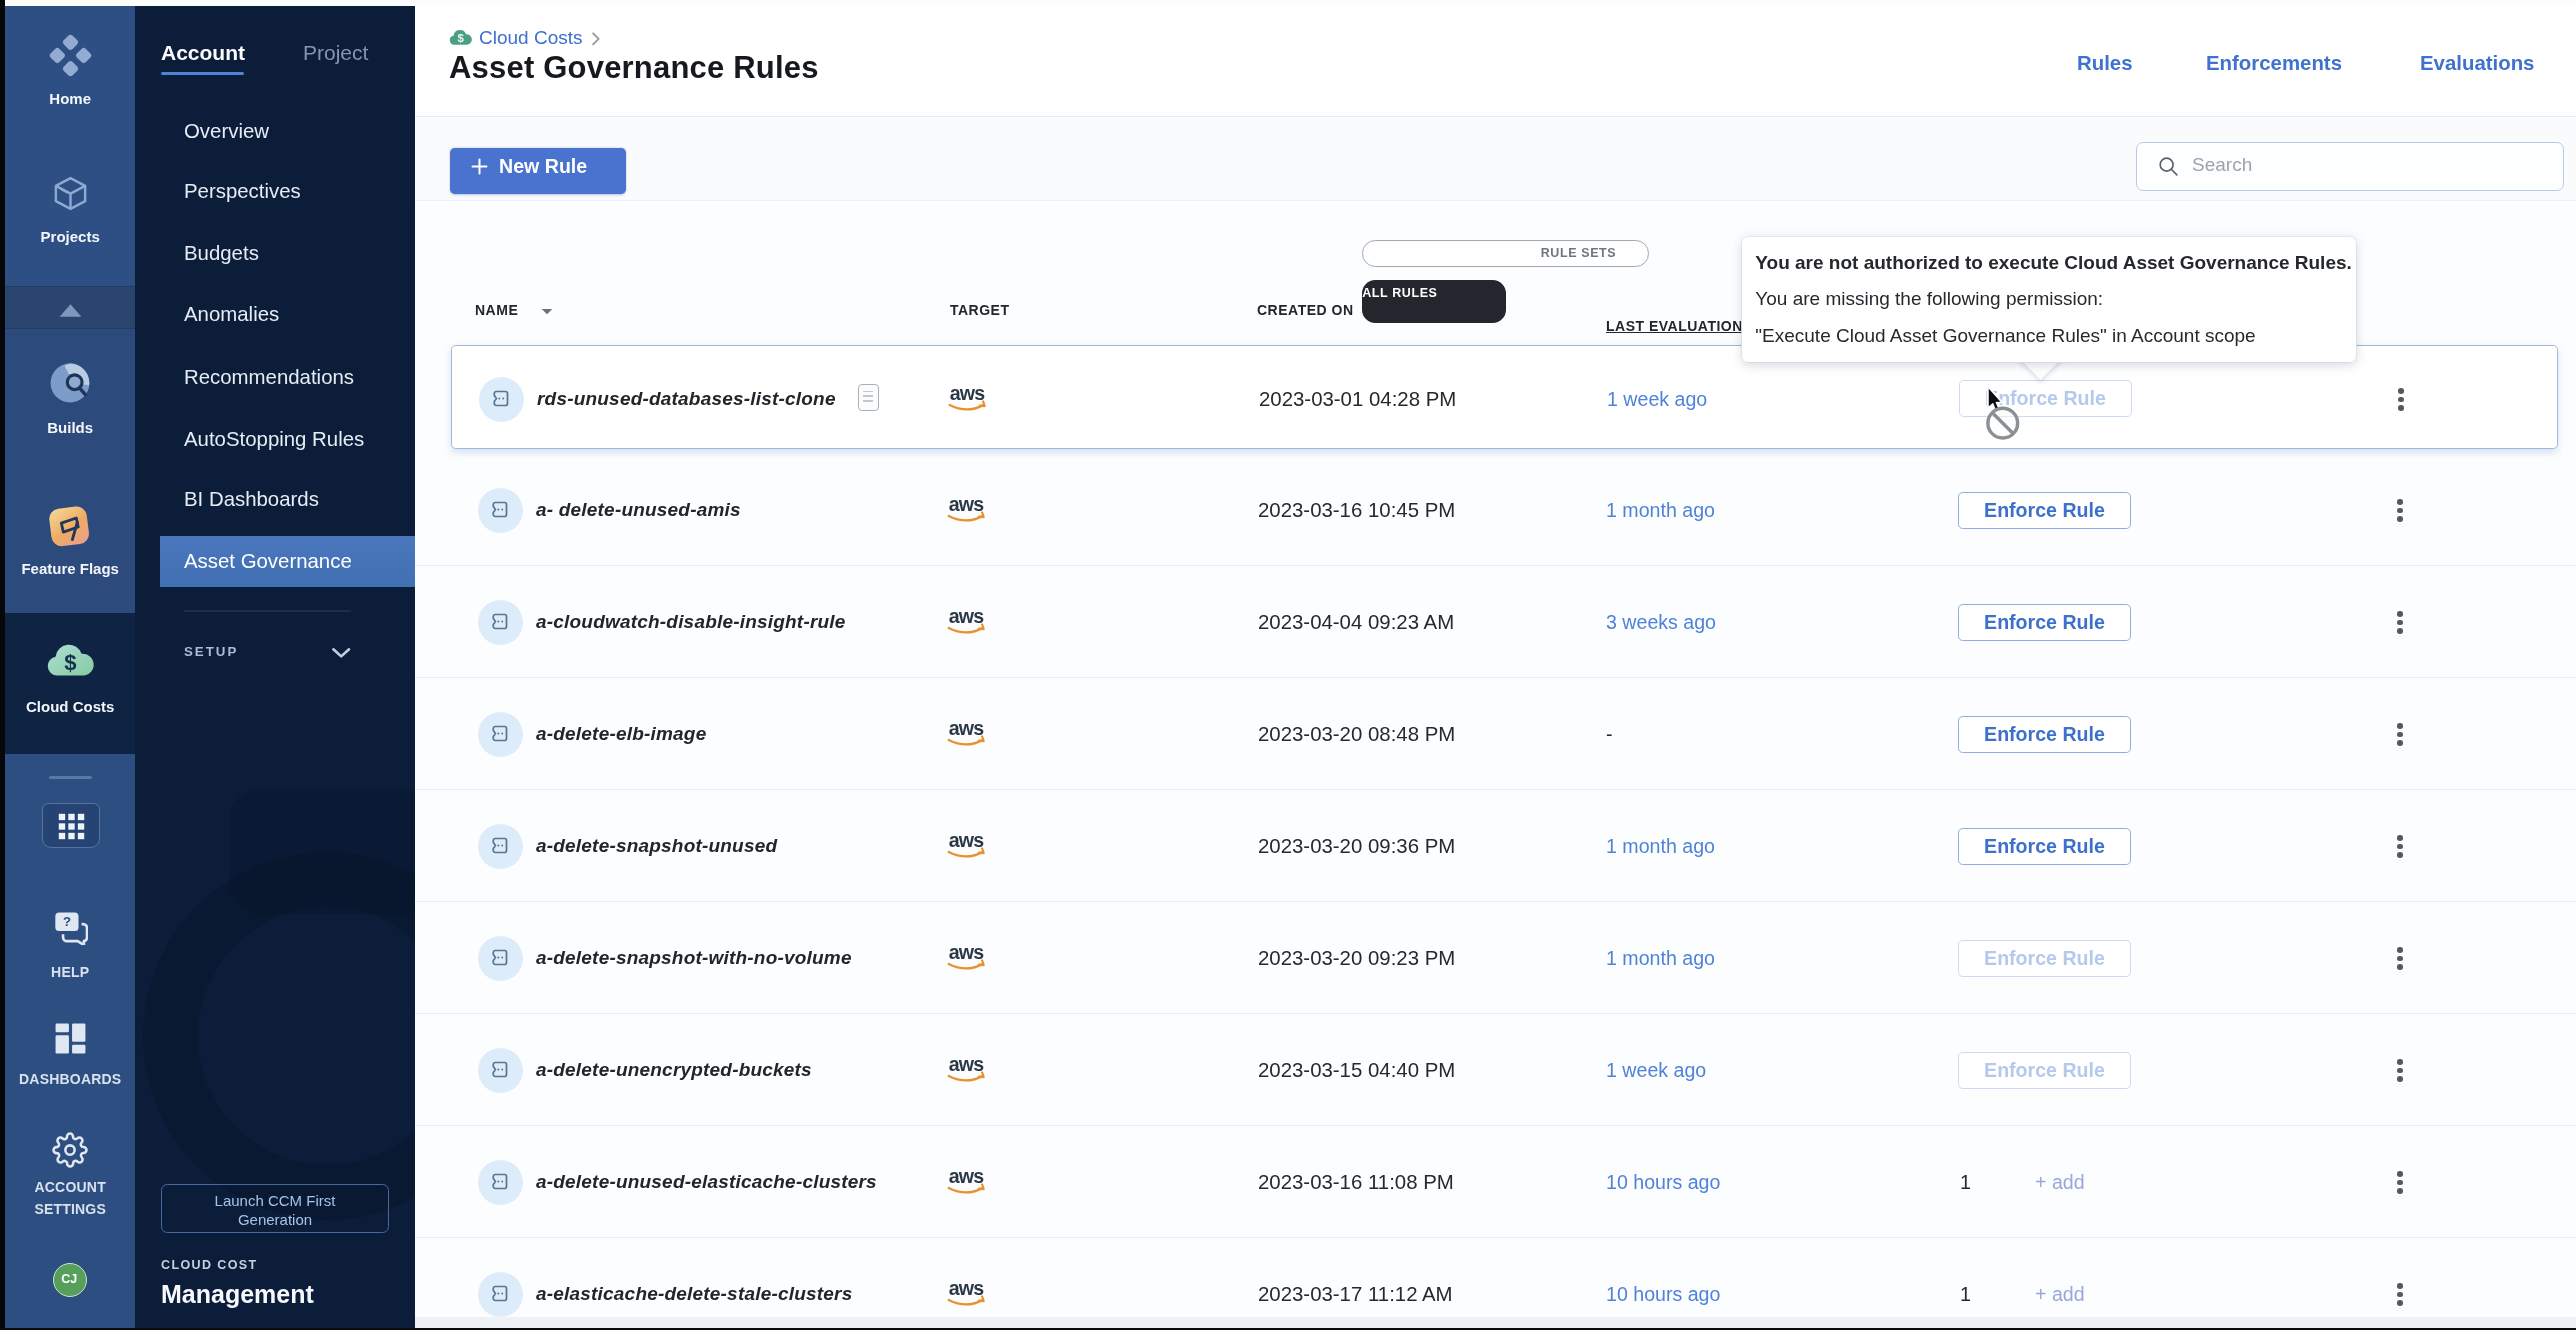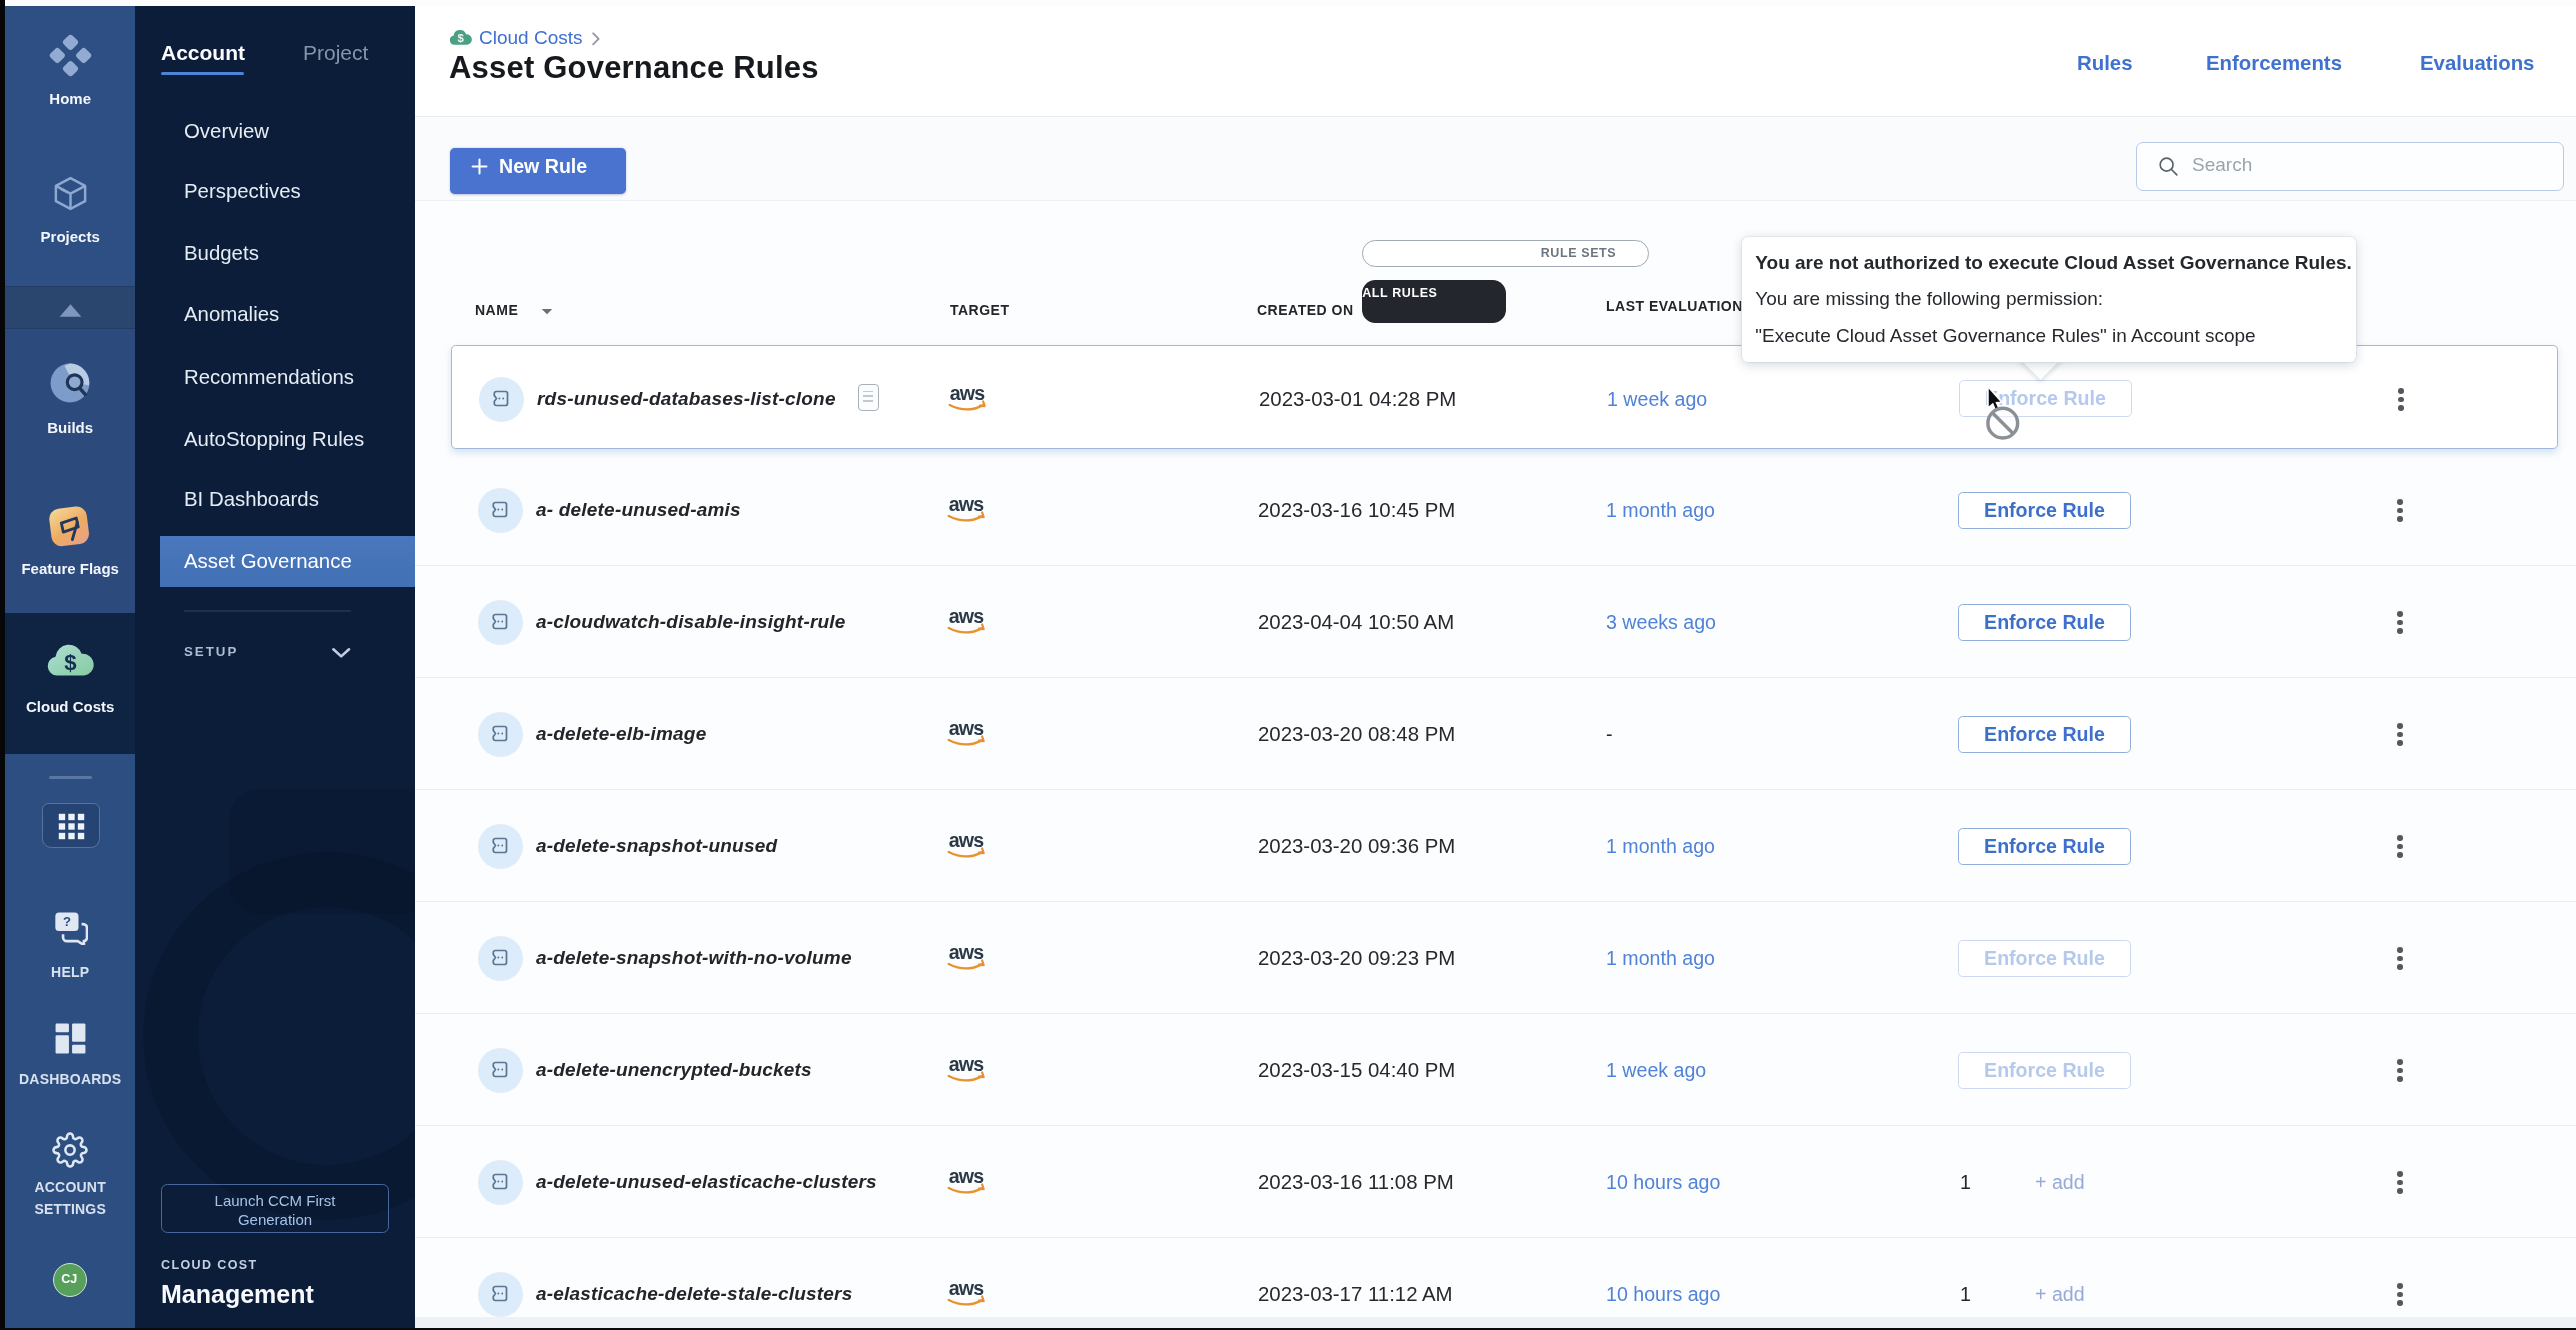--- a/index.html
+++ b/index.html
@@ -245,21 +245,21 @@
     <div style="position:absolute;left:-0.8px;top:-0.8px;width:144px;height:43px;background:#24262e;border-radius:13.3px;text-align:left;line-height:27px;color:#ffffff;font-size:12.5px;font-weight:700;letter-spacing:0.6px;margin-top:40px;">ALL RULES</div>
     <div style="position:absolute;left:149px;top:0;width:133px;text-align:center;line-height:25px;color:#6b7680;font-size:12.5px;font-weight:700;letter-spacing:0.6px;">RULE SETS</div>
   </div>
 
   <div class="th" style="left:60px;top:302px;">NAME</div>
   <svg width="14" height="9.4" viewBox="0 0 16 10" style="position:absolute;left:125px;top:307px;">
       <path d="M2 2 L8 8 L14 2" fill="#6a7077"></path>
     </svg>
   <div class="th" style="left:535px;top:302px;">TARGET</div>
   <div class="th" style="left:842px;top:302px;">CREATED ON</div>
-  <div class="th" style="left:1191px;top:298px;">LAST EVALUATION</div>
+  <div class="th" style="left:1191px;top:318px;text-decoration:underline;">LAST EVALUATION</div>
 
   <div id="tablezone">
 
   <div style="position:absolute;left:36px;top:345px;width:2107px;height:104px;background:#ffffff;border:1.6px solid #9fb9dd;border-radius:4.7px;box-shadow:0 3.9px 7.8px rgba(130,170,215,0.30);z-index:6;">
     <div class="badge" style="left:27.4px;top:31px;">
           <svg width="21" height="21" viewBox="0 0 27 27" fill="none" stroke="#5a7590" stroke-width="2.2" stroke-linejoin="round">
             <path d="M8 4.5 h12 a2.5 2.5 0 0 1 2.5 2.5 v13 a2.5 2.5 0 0 1 -2.5 2.5 h-12 a2.5 2.5 0 0 1 -2.5 -2.5 v-2.5 l2.8 -4 -2.8 -4 v-2.5 a2.5 2.5 0 0 1 2.5 -2.5 z"></path>
             <circle cx="12" cy="13.5" r="1.2" fill="#5a7590" stroke="none"></circle>
             <circle cx="17" cy="13.5" r="1.2" fill="#5a7590" stroke="none"></circle>
           </svg>
@@ -314,21 +314,21 @@
             <circle cx="12" cy="13.5" r="1.2" fill="#5a7590" stroke="none"></circle>
             <circle cx="17" cy="13.5" r="1.2" fill="#5a7590" stroke="none"></circle>
           </svg>
         </div>
     <div class="rname">a-cloudwatch-disable-insight-rule</div>
     <div class="aws"><svg width="44" height="33" viewBox="0 0 56 42">
             <text x="28" y="22" font-size="25" font-weight="bold" fill="#2b3947" text-anchor="middle" font-family="Liberation Sans" letter-spacing="-1">aws</text>
             <path d="M6 28 Q28 39 48 28.5" fill="none" stroke="#e8922e" stroke-width="3" stroke-linecap="round"></path>
             <path d="M48.5 23.5 l2 6 -6.2 -0.8" fill="none" stroke="#e8922e" stroke-width="2.8" stroke-linecap="round" stroke-linejoin="round"></path>
           </svg></div>
-    <div class="rdate">2023-04-04 10:50 AM</div>
+    <div class="rdate">2023-04-04 09:23 AM</div>
     <div class="rago">3 weeks ago</div>
     <div class="ebtn">Enforce Rule</div>
     <div class="kebab">
           <div class="kdot"></div>
           <div class="kdot"></div>
           <div class="kdot" style="margin:0;"></div>
         </div>
   </div>
   <div class="row rowline" style="top:678px;">
     <div class="badge">

